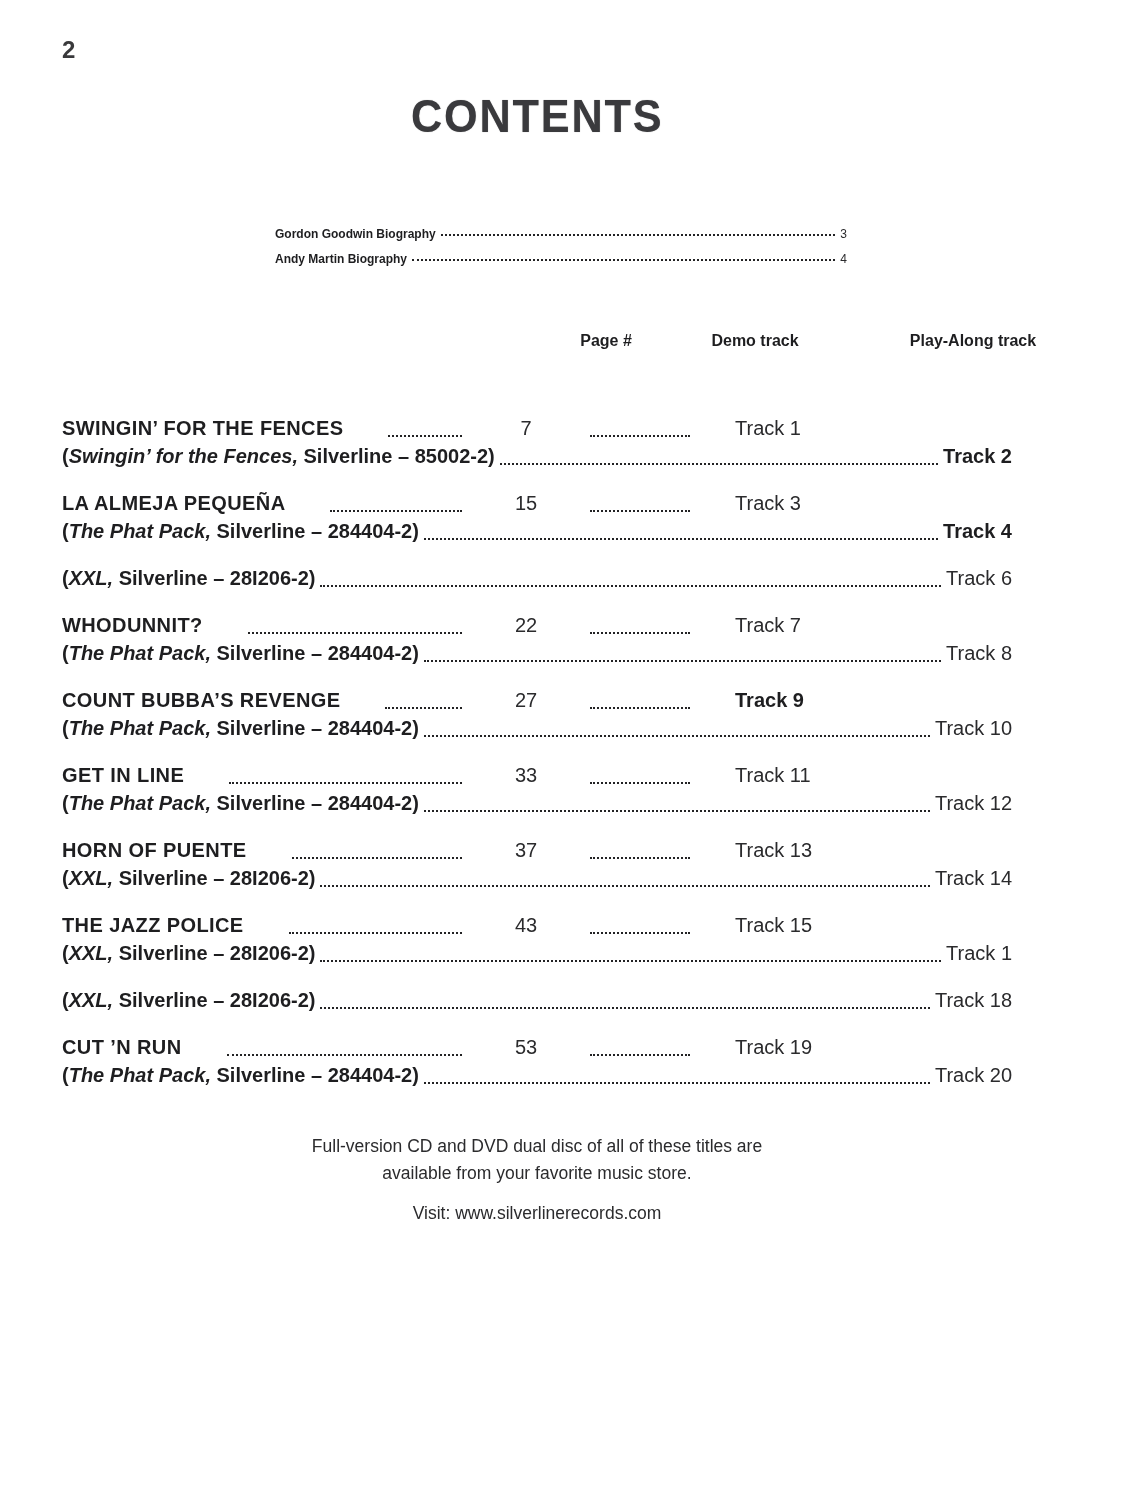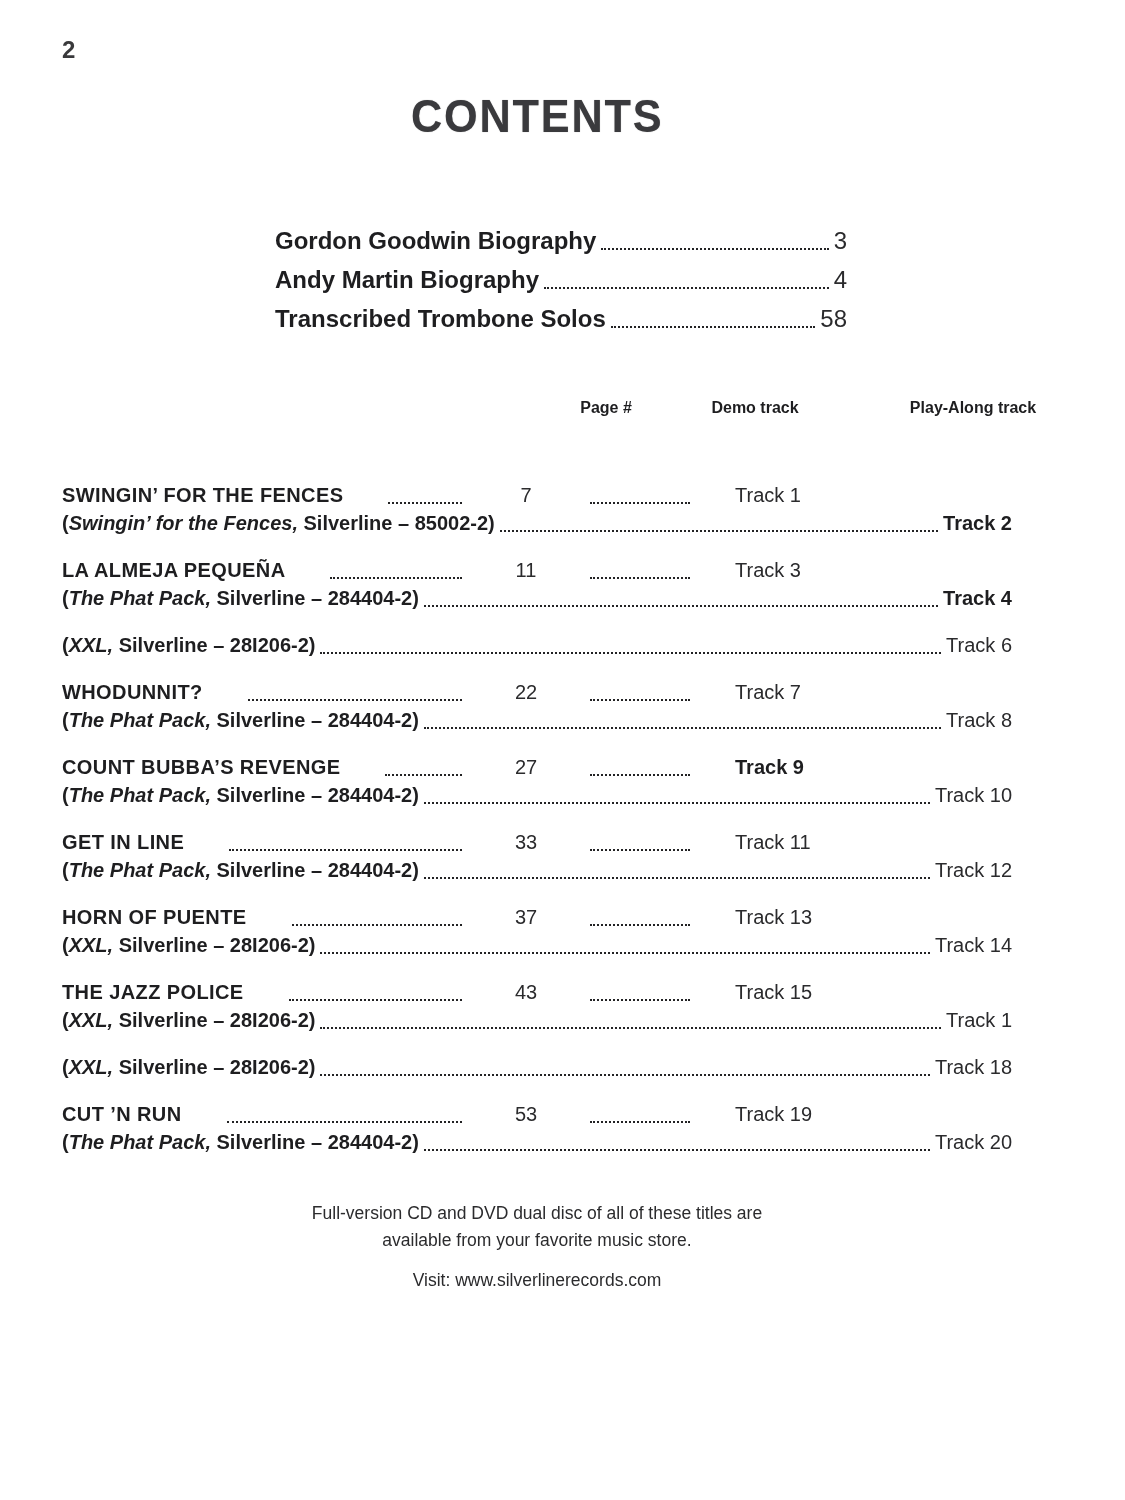--- a/index.html
+++ b/index.html
@@ -37,21 +37,21 @@
   }
   
   .front-matter {
     margin-top: 84px;
     margin-left: 213px;
     width: 572px;
   }
   .front-line {
     display: flex;
     align-items: center;
-    font-size: 24px;
+    font-size: 12px;
     font-weight: 700;
     color: #1e1e20;
     margin-bottom: 11px;
   }
   .front-line .num { font-weight: 400; color: #2b2b2d; }
   
   .leader {
     flex: 1 1 auto;
     min-width: 18px;
     align-self: flex-end;
@@ -123,25 +123,20 @@
     <span class="leader"></span>
     <span class="num">3</span>
   </div>
 
   <div class="front-line">
     <span class="lbl">Andy Martin  Biography</span>
     <span class="leader"></span>
     <span class="num">4</span>
   </div>
 
-  <div class="front-line">
-    <span class="lbl">Transcribed Trombone Solos</span>
-    <span class="leader"></span>
-    <span class="num">58</span>
-  </div>
 </div>
 
   <div class="col-headers">
     <span class="col col-page">Page #</span>
     <span class="col col-demo">Demo track</span>
     <span class="col col-play">Play-Along track</span>
   </div>
 
   <div class="entries">
   <div class="entry">
@@ -156,21 +151,21 @@
       <span class="album"><span>(</span><span class="it">Swingin’ for the Fences,</span><span> Silverline – 85002-2)</span></span>
       <span class="leader"></span>
       <span class="trk bold">Track 2</span>
     </div>
   </div>
 
   <div class="entry">
     <div class="line line1">
       <span class="song-title">LA ALMEJA PEQUEÑA</span>
       <span class="leader"></span>
-      <span class="pg">11</span>
+      <span class="pg">15</span>
       <span class="leader fixed"></span>
       <span class="trk trk1">Track 3</span>
     </div>
     <div class="line line2">
       <span class="album"><span>(</span><span class="it">The Phat Pack,</span><span> Silverline – 284404-2)</span></span>
       <span class="leader"></span>
       <span class="trk bold">Track 4</span>
     </div>
   </div>
 

